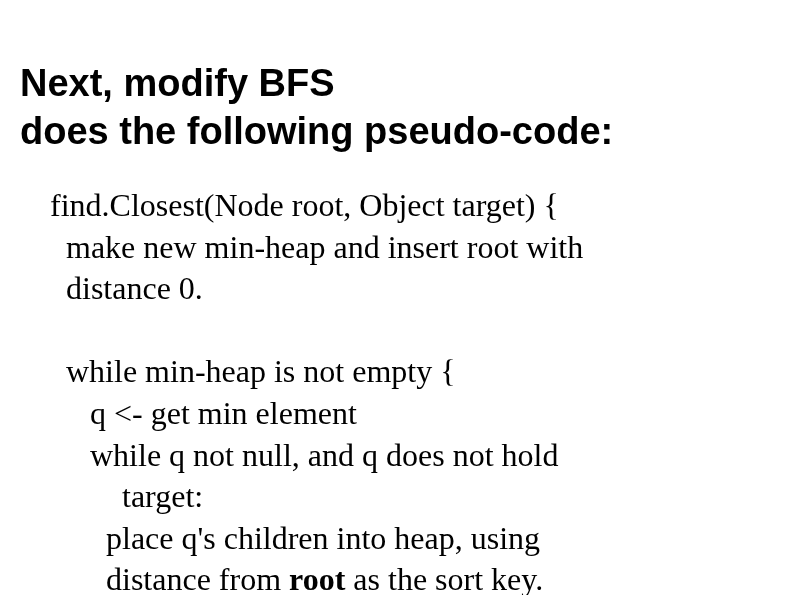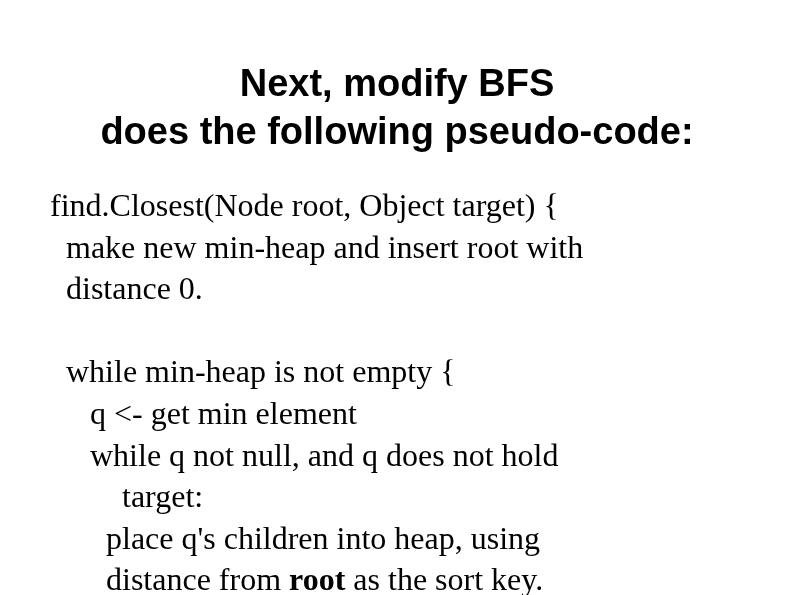--- a/index.html
+++ b/index.html
@@ -5,21 +5,21 @@
   * { margin: 0; padding: 0; box-sizing: border-box; }
   body {
     width: 794px;
     height: 595px;
     background: #ffffff;
     font-family: Arial, Helvetica, sans-serif;
     color: #000000;
     padding: 60px 20px 20px 20px;
   }
   .title {
-    text-align: center;
+    text-align: left;
     font-size: 38px;
     font-weight: bold;
     line-height: 1.25;
     margin-bottom: 30px;
   }
   .code {
     font-family: Liberation Serif, serif;
     font-size: 32px;
     line-height: 1.3;
     white-space: pre;

